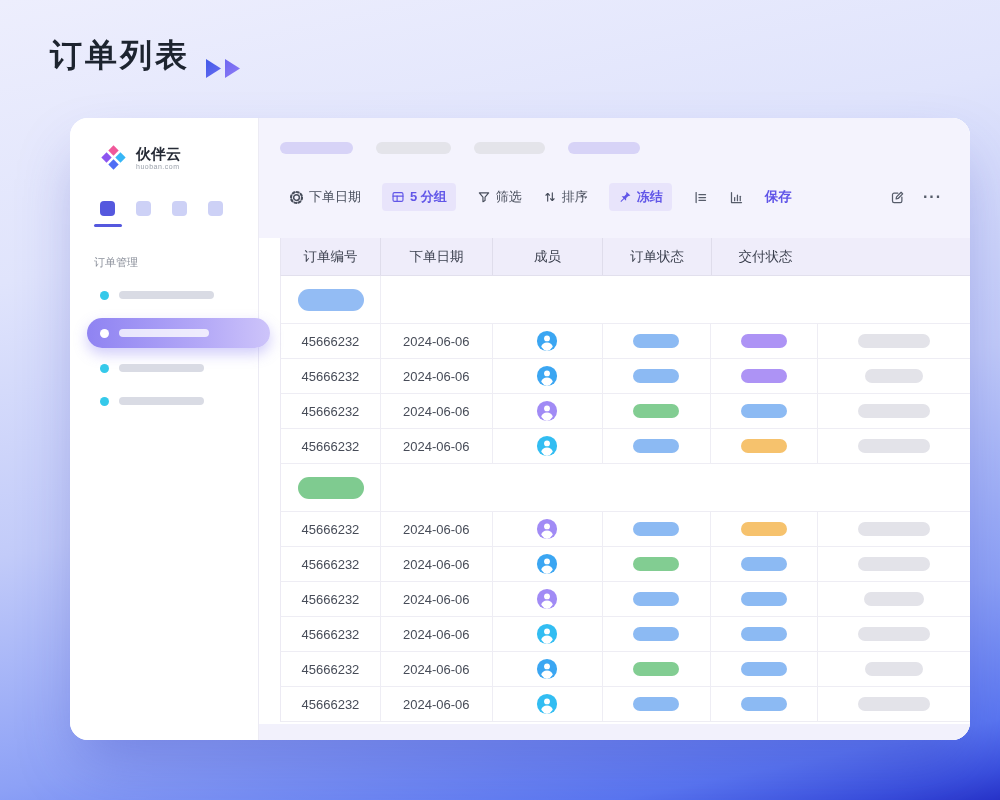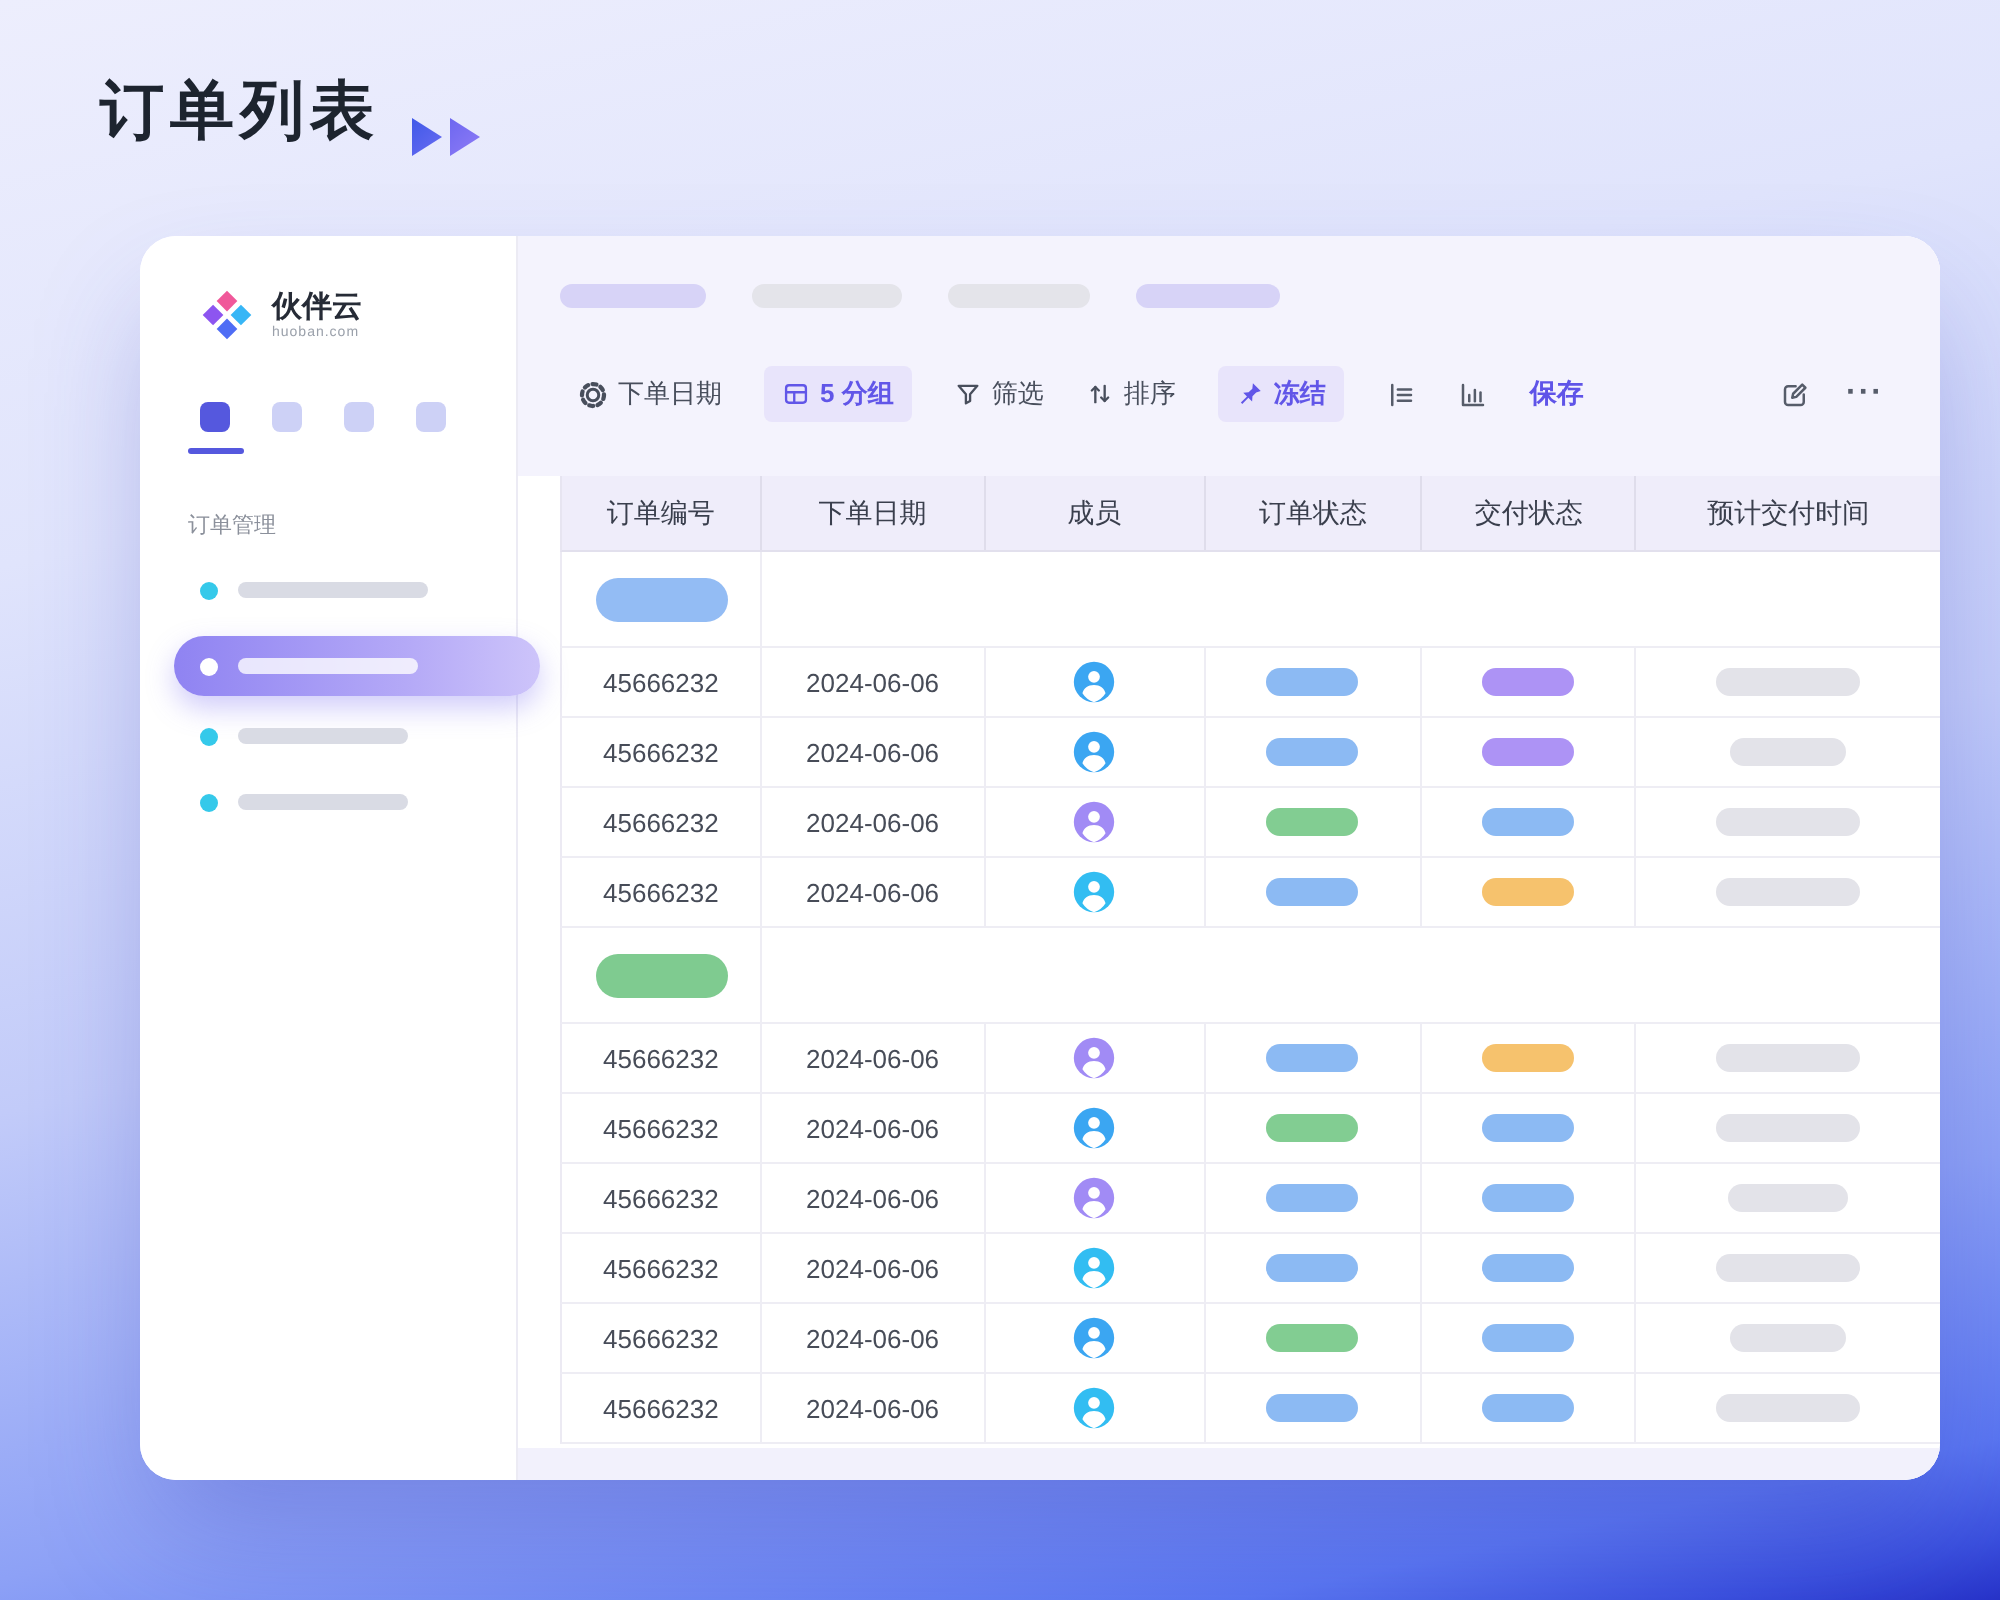--- a/index.html
+++ b/index.html
@@ -211,21 +211,20 @@
       </div>
     </div>
 
     <div class="table">
       <div class="thead">
           <div class="th" style="width: 100px;">订单编号</div>
           <div class="th" style="width: 112px;">下单日期</div>
           <div class="th" style="width: 110px;">成员</div>
           <div class="th" style="width: 109px;">订单状态</div>
           <div class="th" style="width: 107px;">交付状态</div>
-          <div class="th" style="width: 152px;">预计交付时间</div>
         </div>
       <div class="tbody">
           <div class="group-row">
             <div class="gcell" style="width:100px">
               <span class="group-pill" style="background:#93bcf4"></span>
             </div>
           </div>
           <div class="tr">
             <div class="td" style="width:100px">45666232</div>
             <div class="td" style="width:112px">2024-06-06</div>

